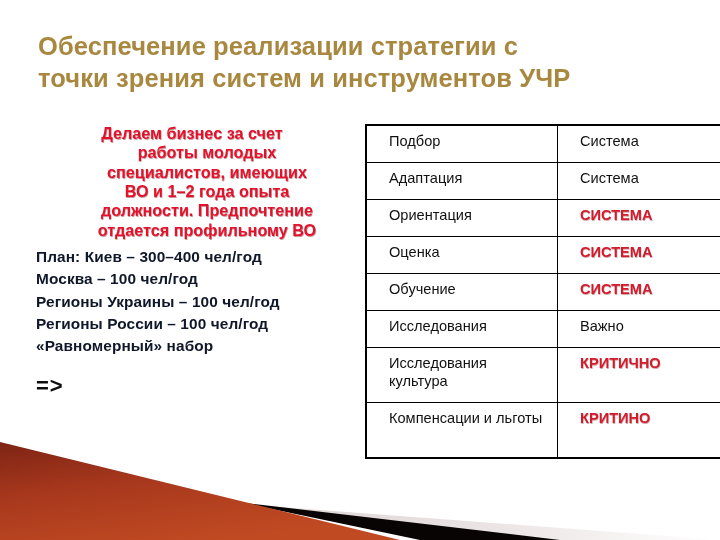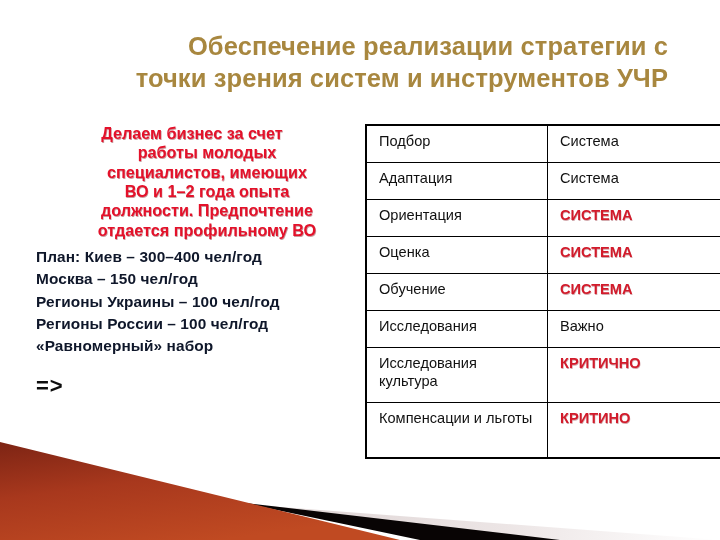--- a/index.html
+++ b/index.html
@@ -39,21 +39,20 @@
     color: #a8873f;
     background: linear-gradient(to bottom, #8a6a2c 0%, #a88442 42%, #cdb077 78%, #e4ceа0 100%);
     -webkit-background-clip: text;
     background-clip: text;
     -webkit-text-fill-color: transparent;
     text-shadow: 0 1px 0 rgba(255,255,255,0.35);
   }
   #title.nofill {
     -webkit-text-fill-color: #a8873f;
     color: #a8873f;
-    text-align: right;
   }
 
   
   #left-col {
     position: absolute;
     left: 36px;
     top: 124px;
     width: 312px;
   }
   #headline {
@@ -97,21 +96,21 @@
     left: 365px;
     top: 124px;
     width: 320px;
     border-collapse: collapse;
     border: 2px solid #000000;
     background: #ffffff;
     table-layout: fixed;
   }
   #matrix td {
     border: 1px solid #000000;
-    padding: 7px 9px 7px 12px;
+    padding: 7px 9px 7px 22px;
     font-size: 14.6px;
     line-height: 1.22;
     color: #111111;
     vertical-align: top;
     font-weight: normal;
   }
   #matrix td.c1 { width: 159px; }
   #matrix td.c2 { width: 159px; }
   #matrix tr.h1 td { height: 22px; }
   #matrix tr.h2 td { height: 40px; }
@@ -159,21 +158,21 @@
       <span class="ln">Делаем бизнес за счет</span>
       <span class="ln ind">работы молодых</span>
       <span class="ln ind">специалистов, имеющих</span>
       <span class="ln ind">ВО и 1–2 года опыта</span>
       <span class="ln ind">должности. Предпочтение</span>
       <span class="ln ind">отдается профильному ВО</span>
     </div>
 
     <ul id="plan">
       <li>План: Киев – 300–400 чел/год</li>
-      <li>Москва – 150 чел/год</li>
+      <li>Москва – 100 чел/год</li>
       <li>Регионы Украины – 100 чел/год</li>
       <li>Регионы России – 100 чел/год</li>
       <li>«Равномерный» набор</li>
     </ul>
 
     <div id="arrow">=&gt;</div>
   </div>
 
   <table id="matrix">
     <tbody>

